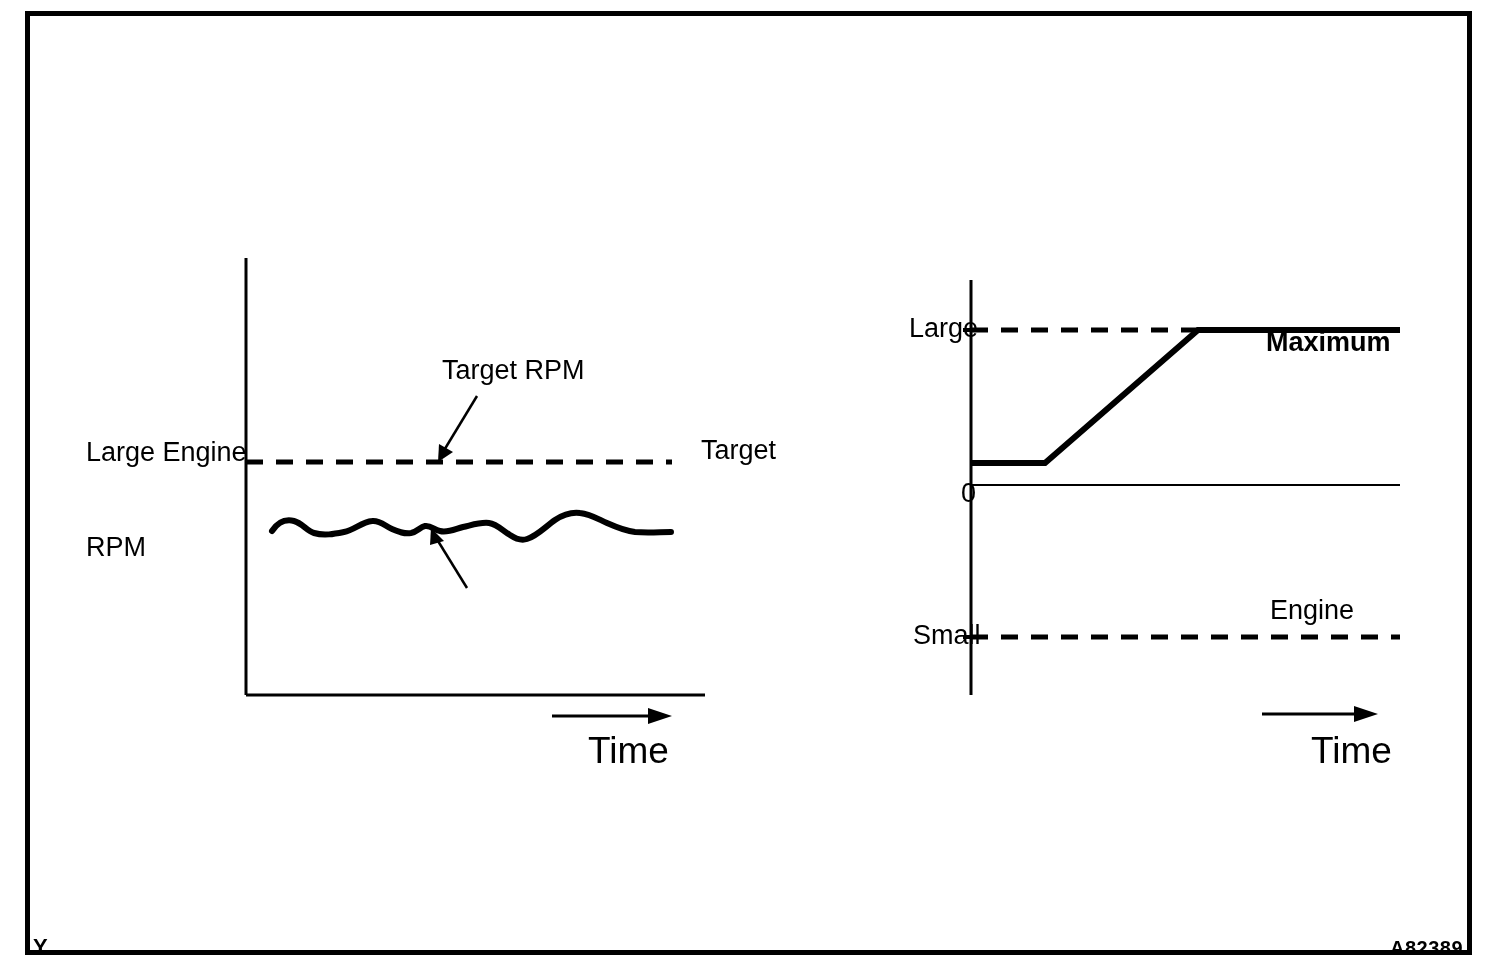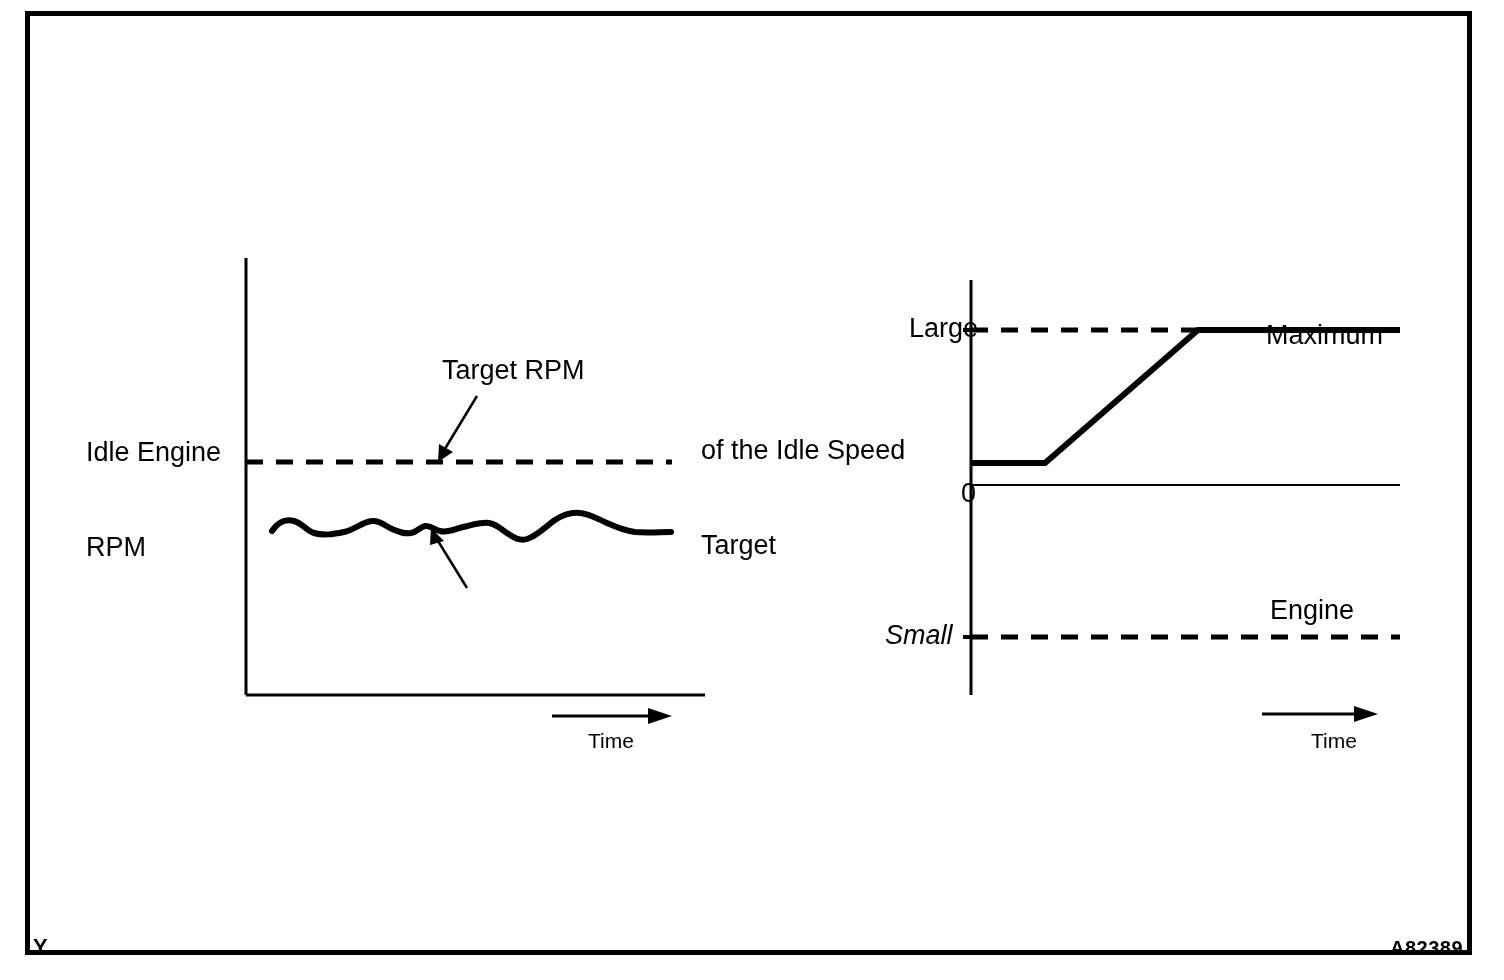--- a/index.html
+++ b/index.html
@@ -36,21 +36,21 @@
   .lbl {
     position: absolute;
     color: #000000;
     font-family: "Liberation Sans", sans-serif;
     white-space: pre;
     line-height: 1.18;
   }
   .lbl-axis-title { font-size: 27px; }
   .lbl-annot      { font-size: 27px; }
   .lbl-tick       { font-size: 27px; margin-left: 23px; }
-  .lbl-time       { font-size: 21px; }
+  .lbl-time       { font-size: 37px; }
   .lbl-corner     { font-size: 22px; font-weight: bold; }
   .lbl-code       { font-size: 20px; font-weight: bold; letter-spacing: 0.5px; }
 </style>
 </head>
 <body>
 
 <div id="page">
 
   <div id="figure-border"></div>
 
@@ -107,41 +107,40 @@
       <path d="M 971,463 L 1045,463 L 1198,330 L 1400,330" fill="none" stroke="#000000" stroke-width="6" stroke-linecap="butt" stroke-linejoin="miter"></path>
 
       <g>
         <line x1="1262" y1="714" x2="1360" y2="714" stroke="#000000" stroke-width="3"></line>
         <polygon points="1378,714 1354,706 1354,722" fill="#000000"></polygon>
       </g>
     </g>
   </svg>
 
   <div class="lbl lbl-axis-title" style="left:86px; top:373px;">
-    <div>Idle Engine</div>
+    <div>Large Engine</div>
     <div>RPM</div>
   </div>
 
   <div class="lbl lbl-annot" style="left:442px; top:355px;">Target RPM</div>
 
 
   <div class="lbl lbl-time" style="left:588px; top:729px;">Time</div>
 
   <div class="lbl lbl-axis-title" style="left:701px; top:371px;">
-    <div>of the Idle Speed</div>
     <div>Target</div>
   </div>
 
   <div class="lbl lbl-tick" style="left:886px; top:313px;">Large</div>
 
   <div class="lbl lbl-tick" style="left:938px; top:478px;">0</div>
 
-  <div class="lbl lbl-tick" style="left:862px; top:620px;font-style:italic;">Small</div>
+  <div class="lbl lbl-tick" style="left:890px; top:620px;">Small</div>
 
-  <div class="lbl lbl-annot" style="left:1266px; top:320px;">Maximum</div>
+  <div class="lbl lbl-annot" style="left:1266px; top:327px;font-weight:bold;">Maximum</div>
 
   <div class="lbl lbl-annot" style="left:1270px; top:595px;">Engine</div>
 
   <div class="lbl lbl-time" style="left:1311px; top:729px;">Time</div>
 
   <div class="lbl lbl-corner" style="left:33px; top:934px;">Y</div>
 
   <div class="lbl lbl-code" style="left:1390px; top:937px;">A82389</div>
 
 </div>

